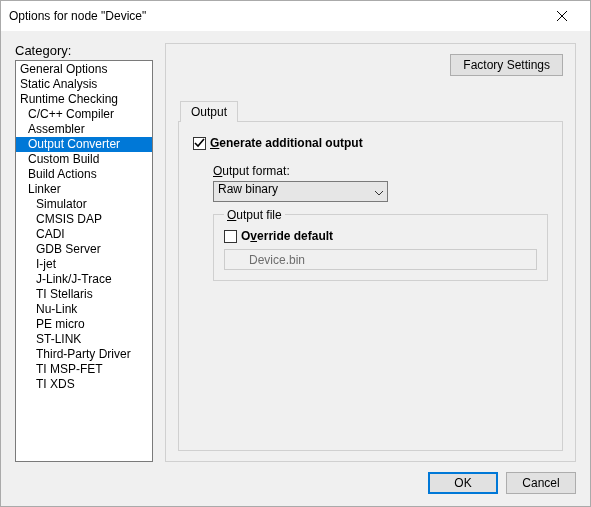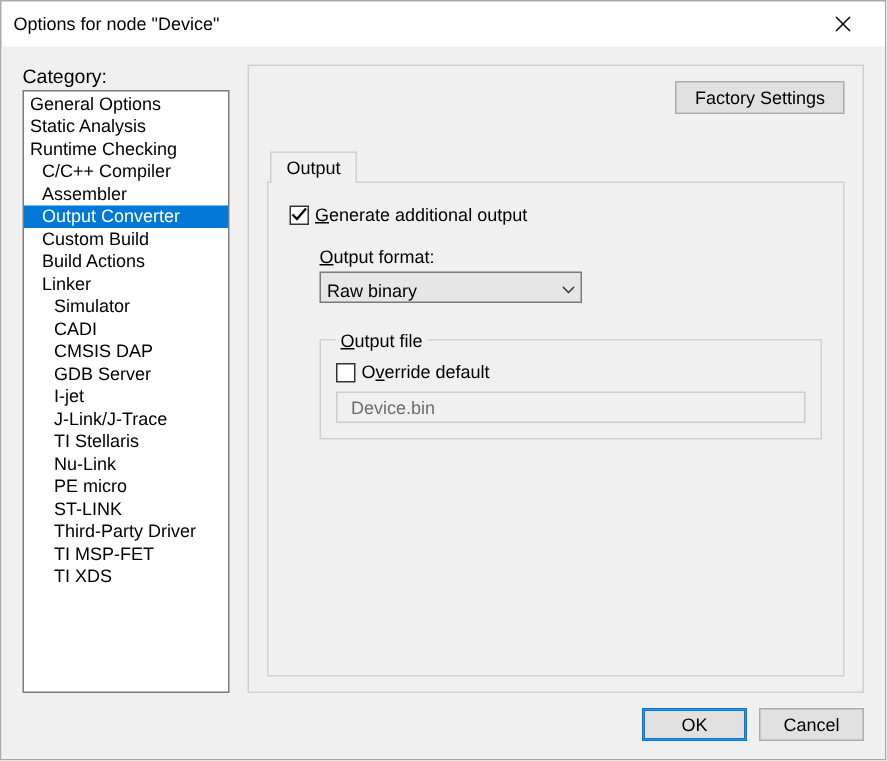--- a/index.html
+++ b/index.html
@@ -19,32 +19,32 @@
 .category-item.indent2 { padding-left: 20px; }
 .category-item.selected { background: #0078d7; color: #fff; }
 .options-panel { flex: 1; border: 1px solid #d0d0d0; background: #f0f0f0; padding: 10px 12px; position: relative; display: flex; flex-direction: column; }
 .factory-row { display: flex; justify-content: flex-end; margin-bottom: 24px; }
 .btn { border: 1px solid #adadad; background: #e1e1e1; font-size: 12px; height: 22px; padding: 0 12px; cursor: pointer; display: inline-flex; align-items: center; justify-content: center; min-width: 70px; }
 .btn.default { border: 1px solid #0078d7; outline: 1px solid #0078d7; outline-offset: -2px; }
 .tab-strip { display: flex; position: relative; margin-left: 2px; }
 .tab { border: 1px solid #d0d0d0; border-bottom: none; background: #f0f0f0; padding: 3px 10px; font-size: 12px; position: relative; top: 1px; }
 .tab-content { border: 1px solid #d0d0d0; border-top: 1px solid #d0d0d0; background: #f0f0f0; padding: 14px 14px 14px 14px; flex: 1; margin-top: 0; }
 .tabs-wrap { display: flex; flex-direction: column; flex:1; }
-.check-row { display: flex; align-items: center; gap: 4px; margin-bottom: 14px; }
+.check-row { display: flex; align-items: center; gap: 4px; margin-bottom: 14px; font-weight: bold; }
 .chk { width: 13px; height: 13px; border: 1px solid #333; background: #fff; display: inline-flex; align-items: center; justify-content: center; cursor: pointer; }
 .chk svg { width: 11px; height: 11px; display: none; }
 .chk.checked svg { display: block; }
-.form-group { margin-left: 20px; margin-bottom: 24px; }
+.form-group { margin-left: 20px; margin-bottom: 12px; }
 .form-label { margin-bottom: 3px; }
-.select { width: 175px; height: 21px; border: 1px solid #7a7a7a; background: #e6e6e6; display: flex; align-items: flex-end; padding: 0 4px; font-size: 12px; position: relative; cursor: pointer; }
+.select { width: 175px; height: 21px; border: 1px solid #7a7a7a; background: #e6e6e6; display: flex; align-items: flex-start; padding: 0 4px; font-size: 12px; position: relative; cursor: pointer; }
 .select-arrow { position: absolute; right: 4px; top: 50%; transform: translateY(-50%); }
 .fieldset { border: 1px solid #d0d0d0; padding: 8px 10px 10px 10px; margin-left: 20px; margin-top: 4px; }
 .fieldset-legend { position: relative; top: -15px; background: #f0f0f0; padding: 0 3px; display: inline-block; margin-bottom: -8px; }
 .fieldset-inner { margin-top: -8px; }
-.text-input { width: 100%; height: 21px; border: 1px solid #cccccc; background: #f0f0f0; color: #6d6d6d; padding: 0 9px; font-size: 12px; margin-top: 6px; }
+.text-input { width: 100%; height: 21px; border: 1px solid #cccccc; background: #f0f0f0; color: #6d6d6d; padding: 0 24px; font-size: 12px; margin-top: 6px; }
 .footer { display: flex; justify-content: flex-end; gap: 8px; padding-top: 10px; }
 .underline-first::first-letter { text-decoration: underline; }
 </style>
 </head>
 <body>
 
 <div class="dialog">
   <div class="titlebar">
     <div class="titlebar-title">Options for node "Device"</div>
     <div class="close-btn">
@@ -62,22 +62,22 @@
             <div class="category-item">General Options</div>
             <div class="category-item">Static Analysis</div>
             <div class="category-item">Runtime Checking</div>
             <div class="category-item indent1">C/C++ Compiler</div>
             <div class="category-item indent1">Assembler</div>
             <div class="category-item indent1 selected">Output Converter</div>
             <div class="category-item indent1">Custom Build</div>
             <div class="category-item indent1">Build Actions</div>
             <div class="category-item indent1">Linker</div>
             <div class="category-item indent2">Simulator</div>
+            <div class="category-item indent2">CMSIS DAP</div>
             <div class="category-item indent2">CADI</div>
-            <div class="category-item indent2">CMSIS DAP</div>
             <div class="category-item indent2">GDB Server</div>
             <div class="category-item indent2">I-jet</div>
             <div class="category-item indent2">J-Link/J-Trace</div>
             <div class="category-item indent2">TI Stellaris</div>
             <div class="category-item indent2">Nu-Link</div>
             <div class="category-item indent2">PE micro</div>
             <div class="category-item indent2">ST-LINK</div>
             <div class="category-item indent2">Third-Party Driver</div>
             <div class="category-item indent2">TI MSP-FET</div>
             <div class="category-item indent2">TI XDS</div>

